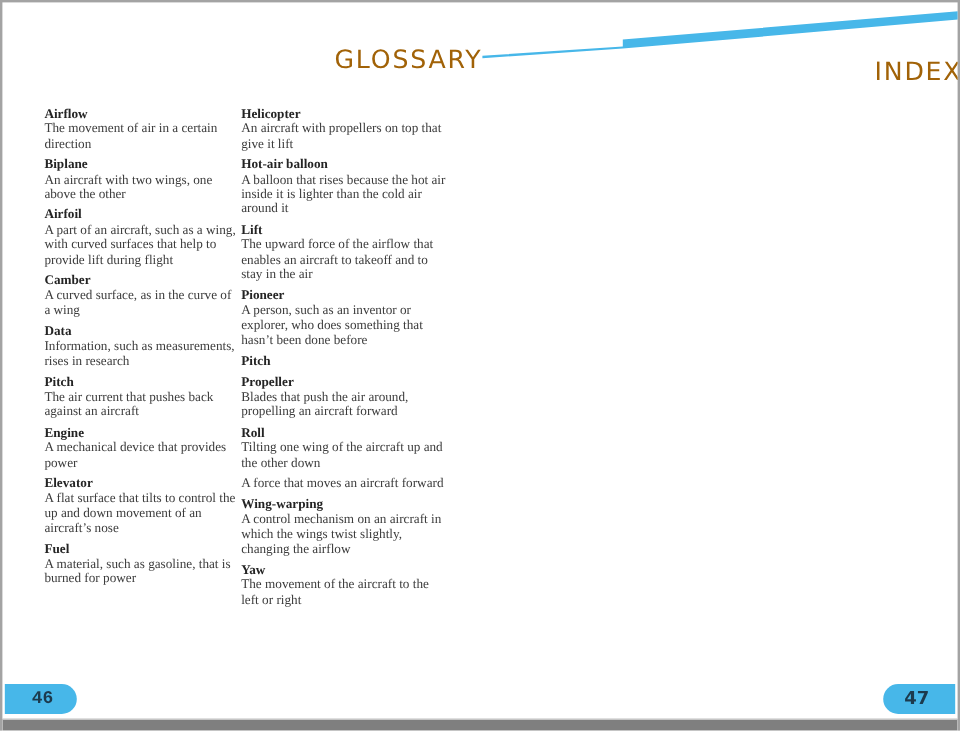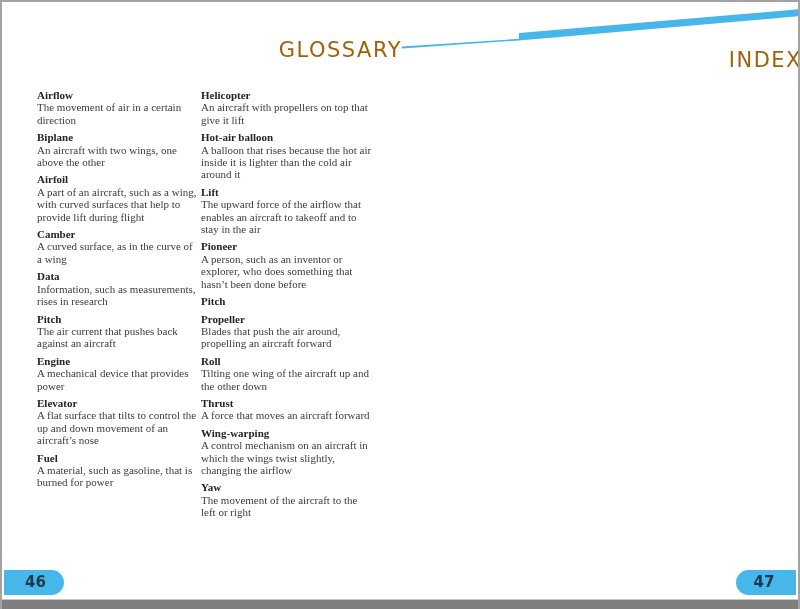--- a/index.html
+++ b/index.html
@@ -27,21 +27,21 @@
   .gcol-2{left:199px;width:172px;}
   .gentry{margin-bottom:5px;}
   .gterm{font-weight:bold;font-size:11px;line-height:12.4px;color:#242424;}
   .gdef{font-size:11px;line-height:12.4px;color:#3c3c3c;}
   .pill{
     position:absolute;top:568px;height:25px;width:60px;box-sizing:border-box;
     background:var(--accent,#47b7e9);color:#1c3a4d;
     font-family:"DejaVu Sans",sans-serif;font-weight:bold;font-size:15px;
     line-height:25px;text-align:center;
   }
-  .pill-left{left:2px;border-radius:0 13px 13px 0;padding-left:3px;}
+  .pill-left{left:2px;border-radius:0 13px 13px 0;padding-left:3px;font-family:Liberation Mono, monospace;}
   .pill-right{right:2px;border-radius:13px 0 0 13px;padding-right:4px;text-align:center;}
   .swoosh{position:absolute;left:395px;top:0;width:405px;height:60px;pointer-events:none;}
 </style>
 </head>
 <body>
 
 <div class="frame">
 
   <div class="page page-left">
     <div class="page-title title-glossary">GLOSSARY</div>
@@ -105,21 +105,20 @@
         </div>
         <div class="gentry">
           <div class="gterm">Propeller</div>
           <div class="gdef">Blades that push the air around, propelling an aircraft forward</div>
         </div>
         <div class="gentry">
           <div class="gterm">Roll</div>
           <div class="gdef">Tilting one wing of the aircraft up and the other down</div>
         </div>
         <div class="gentry">
-          <div class="gterm">Thrust</div>
           <div class="gdef">A force that moves an aircraft forward</div>
         </div>
         <div class="gentry">
           <div class="gterm">Wing-warping</div>
           <div class="gdef">A control mechanism on an aircraft in which the wings twist slightly, changing the airflow</div>
         </div>
         <div class="gentry">
           <div class="gterm">Yaw</div>
           <div class="gdef">The movement of the aircraft to the left or right</div>
         </div>

